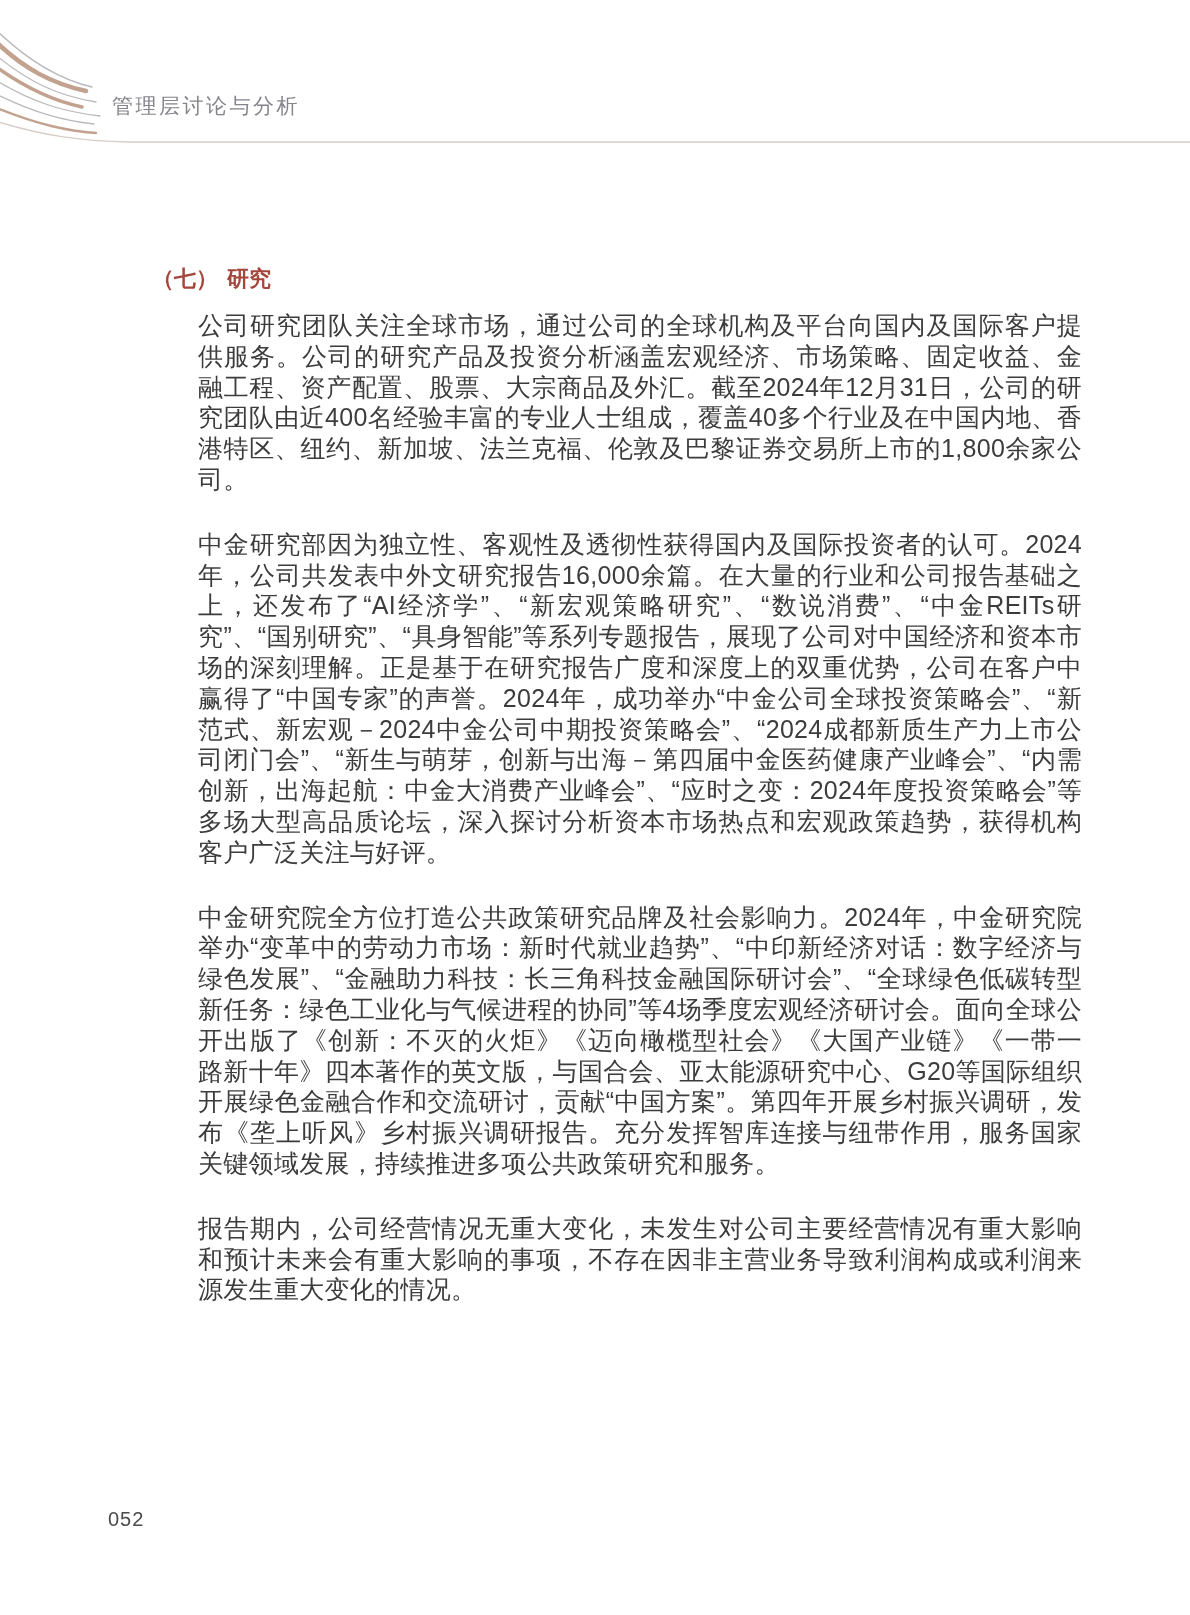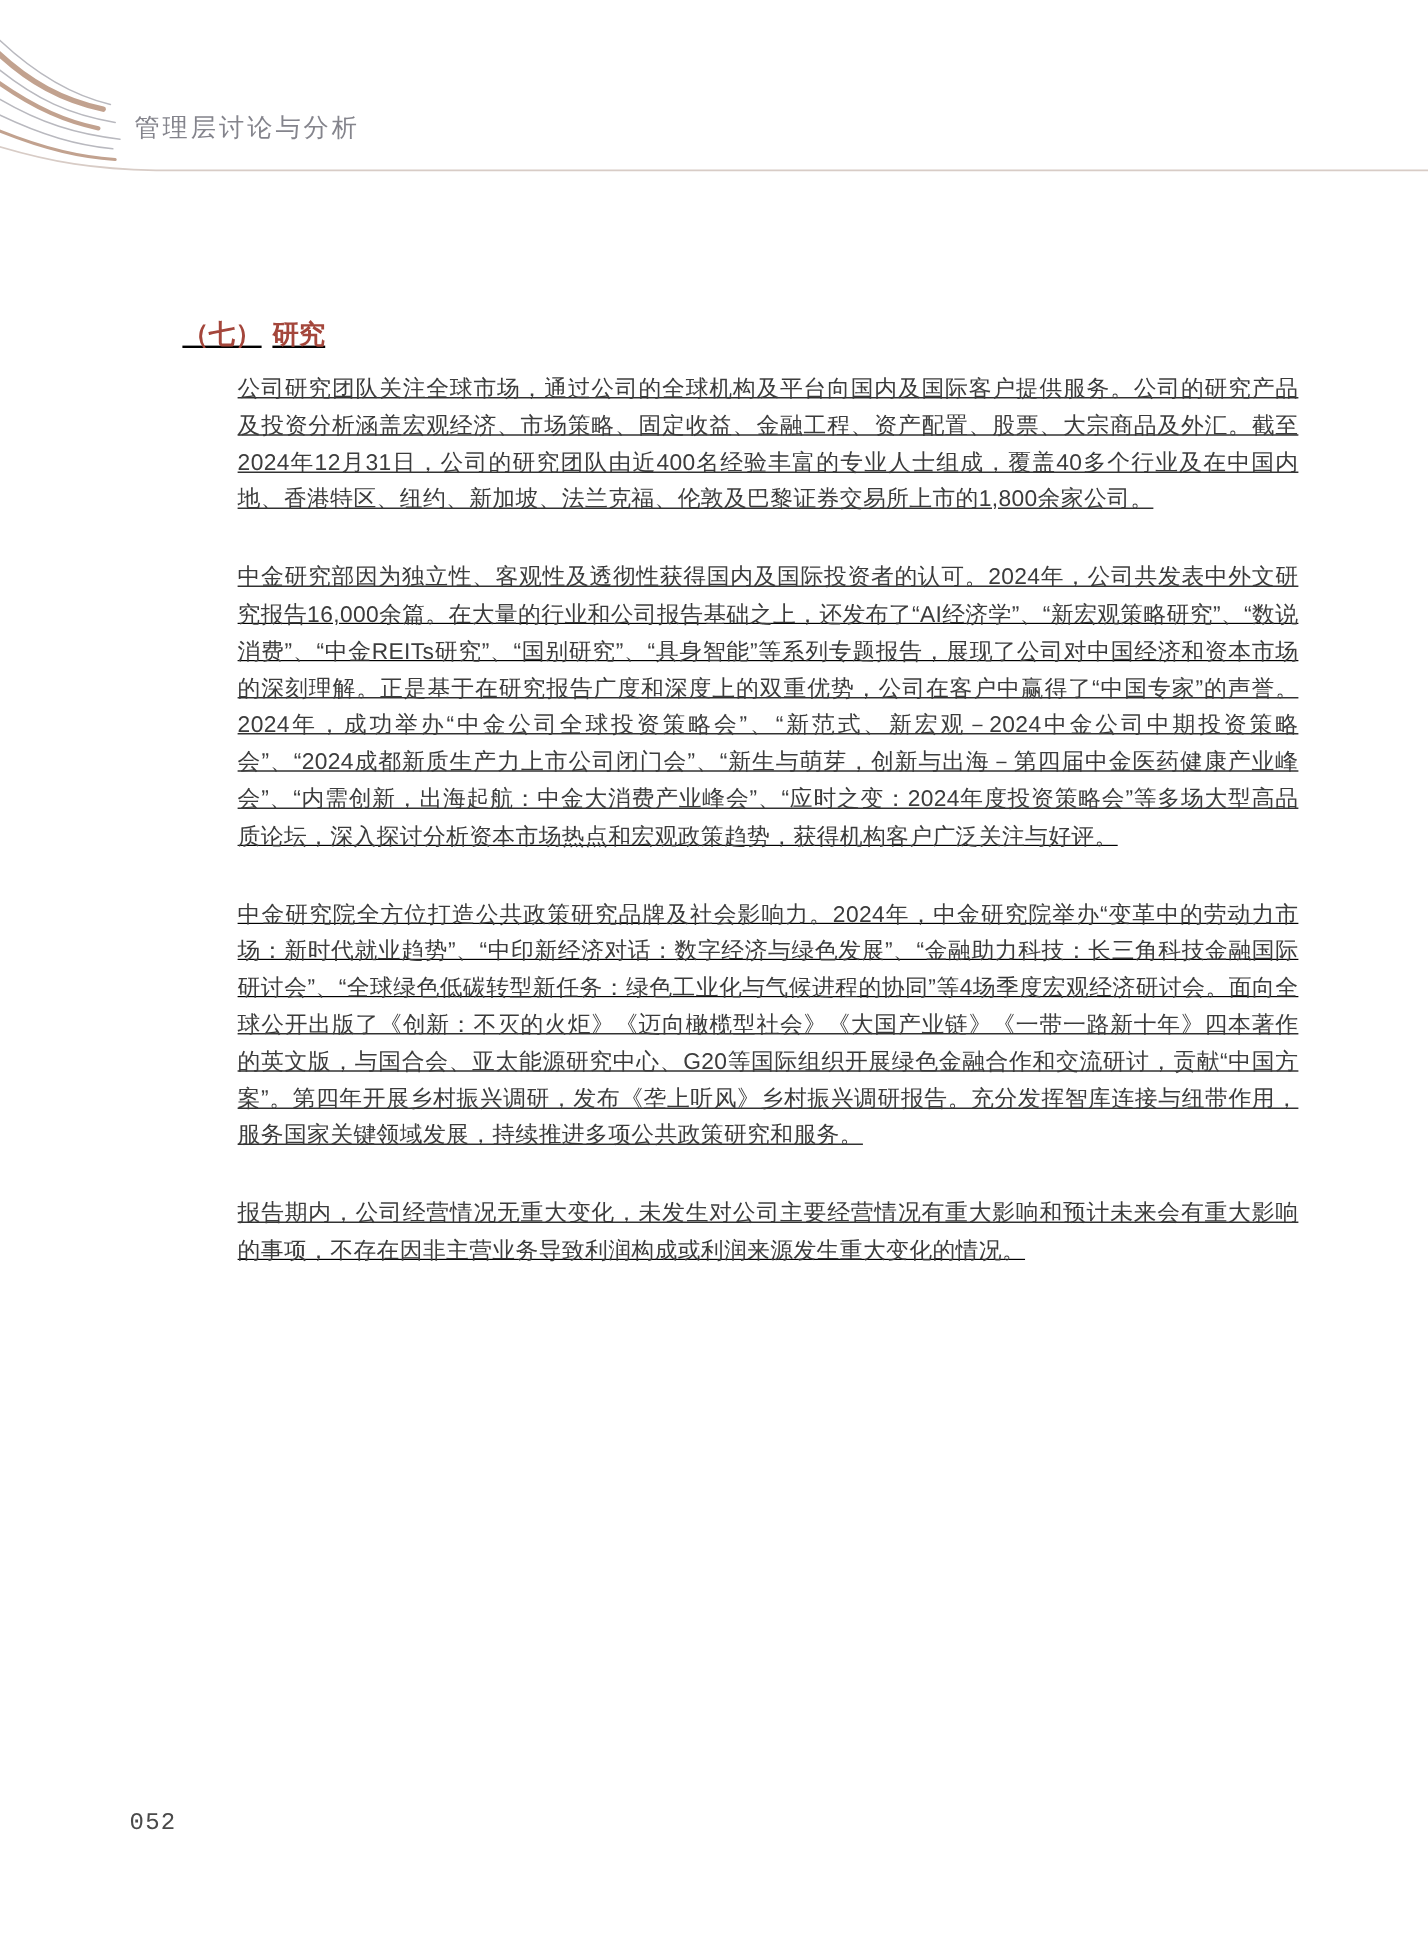--- a/index.html
+++ b/index.html
@@ -28,45 +28,44 @@
     letter-spacing: 2.5px;
     color: #84848C;
     white-space: nowrap;
   }
   .content {
     position: absolute;
     top: 0; left: 0;
     width: 1190px;
     padding-top: 264px;
     box-sizing: border-box;
-    text-decoration: underline;
   }
   .section-heading {
     margin: 0 0 0 152px;
     font-size: 22px;
     line-height: 29px;
     font-weight: 700;
     color: #A4463B;
   }
   .section-heading .sec-label { margin-right: 9px; }
   .body-para {
     margin: 17px 0 34px 198px;
     width: 884px;
-    font-size: 19px;
+    font-size: 25px;
     line-height: 30.8px;
     color: #3C3C3C;
     text-align: justify;
     text-justify: inter-ideograph;
     letter-spacing: 0.3px;
   }
   .page-number {
     position: absolute;
     left: 108px;
     top: 1508px;
-    font-family: Liberation Mono, monospace;
+    font-family: Liberation Sans, sans-serif;
     font-size: 20px;
     letter-spacing: 1px;
     color: #4A4A4A;
   }
 </style>
 </head>
 <body>
 
 <div class="page">
 

